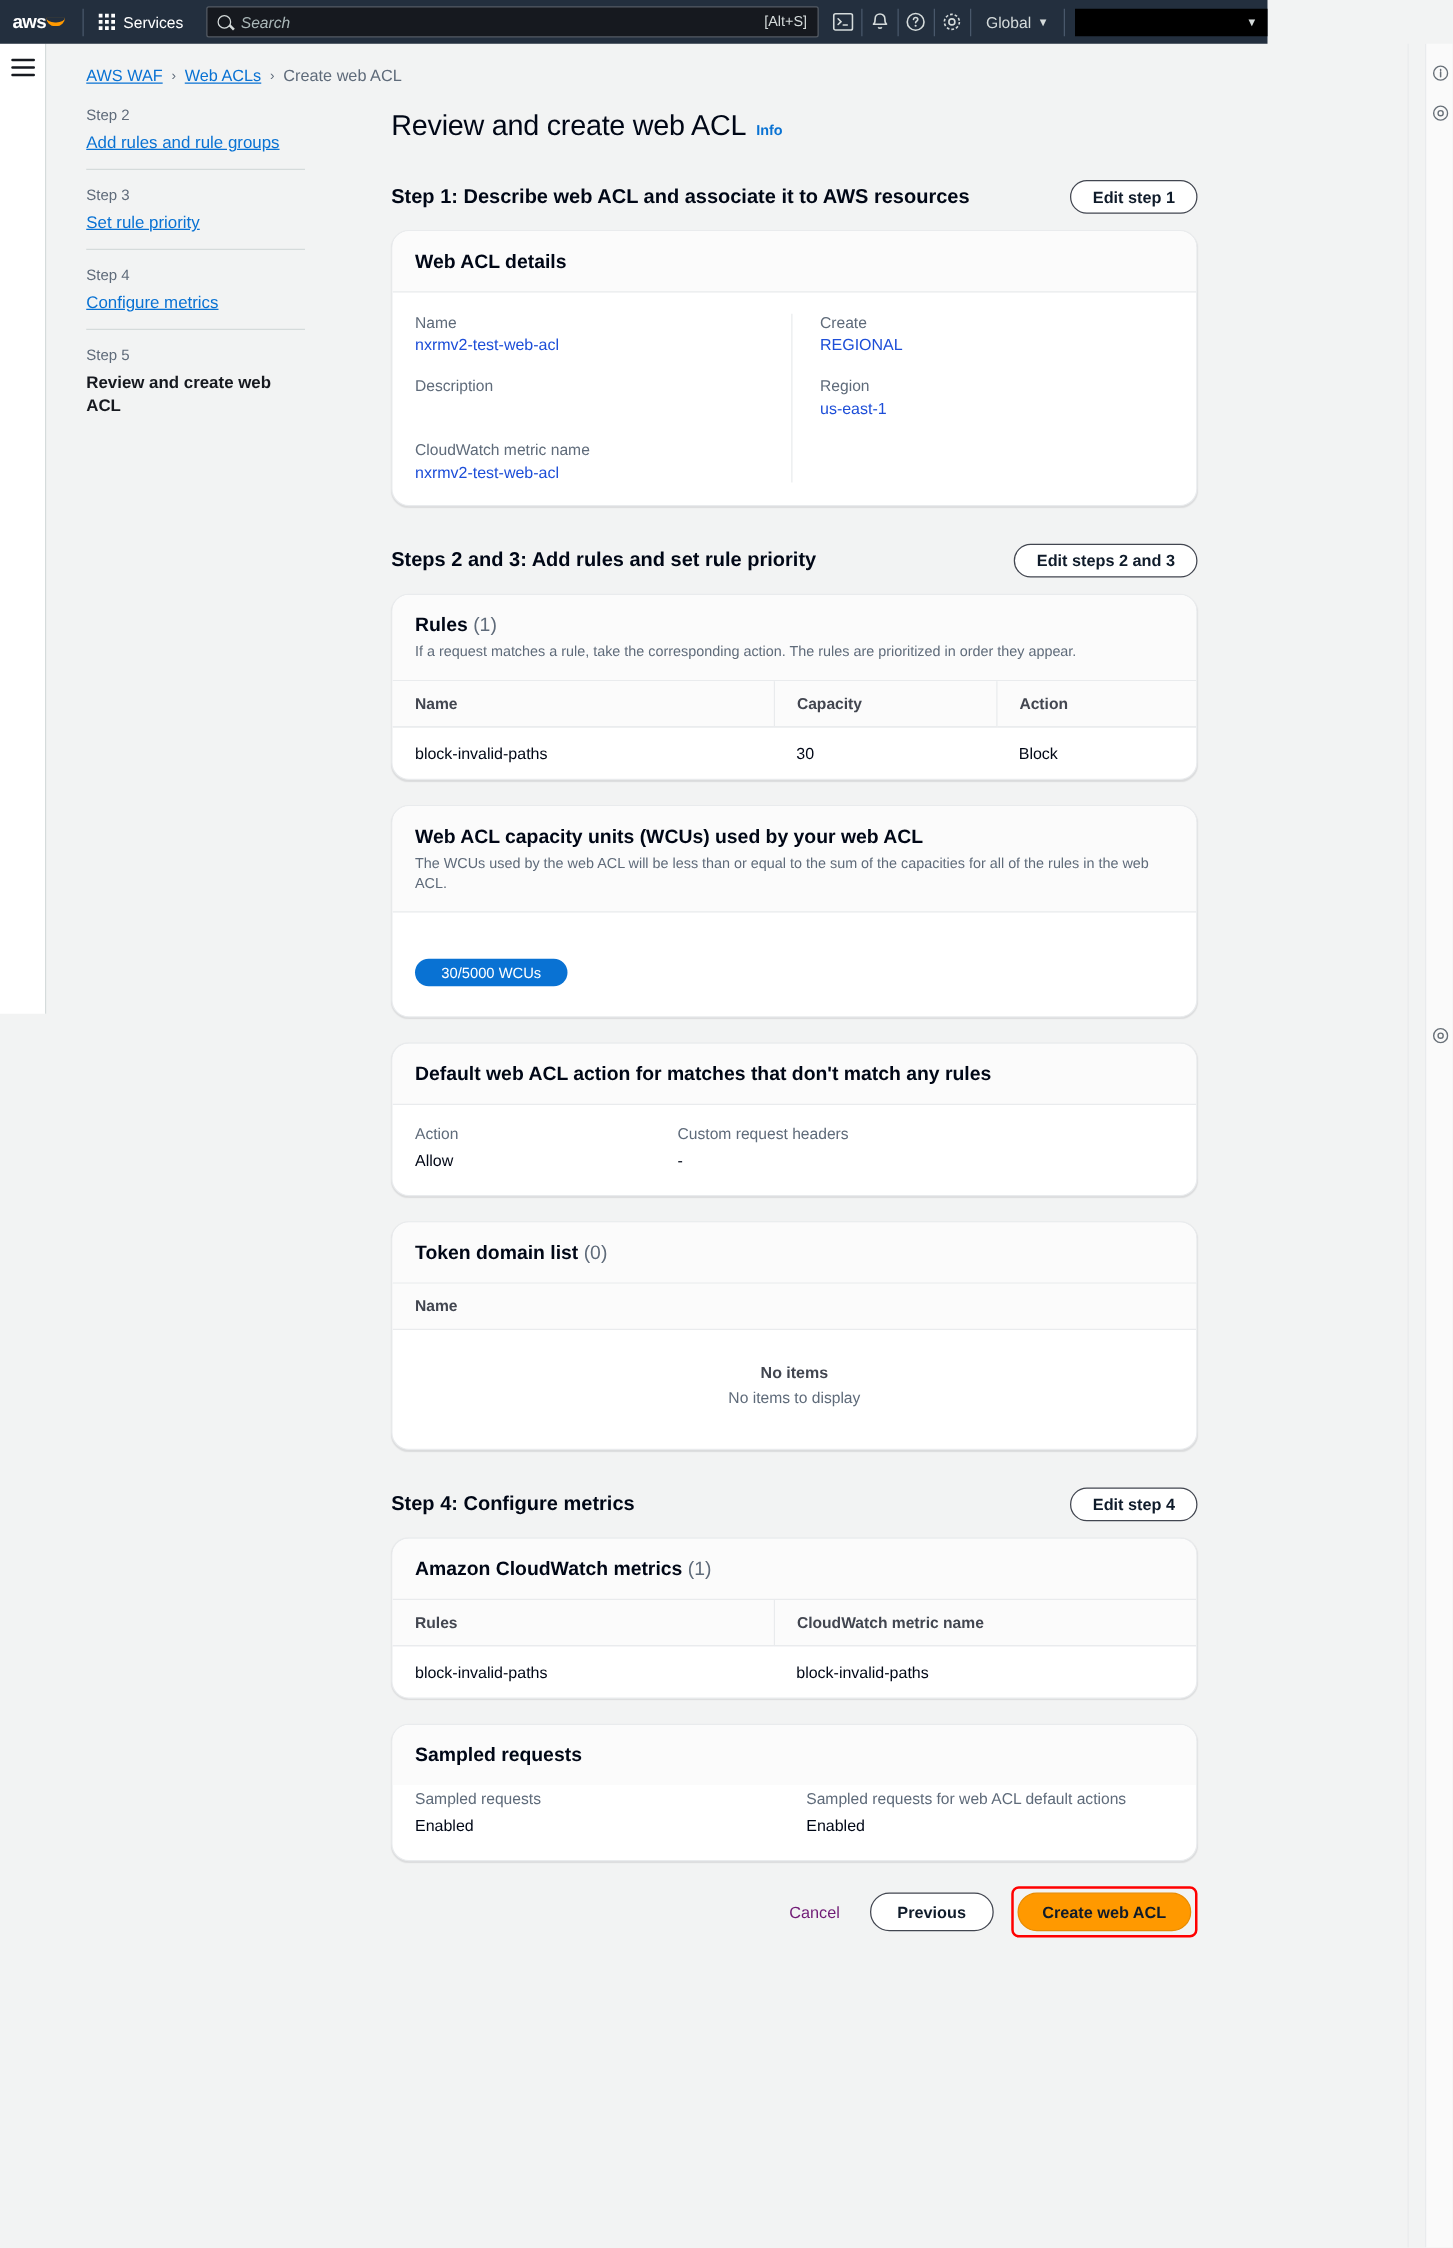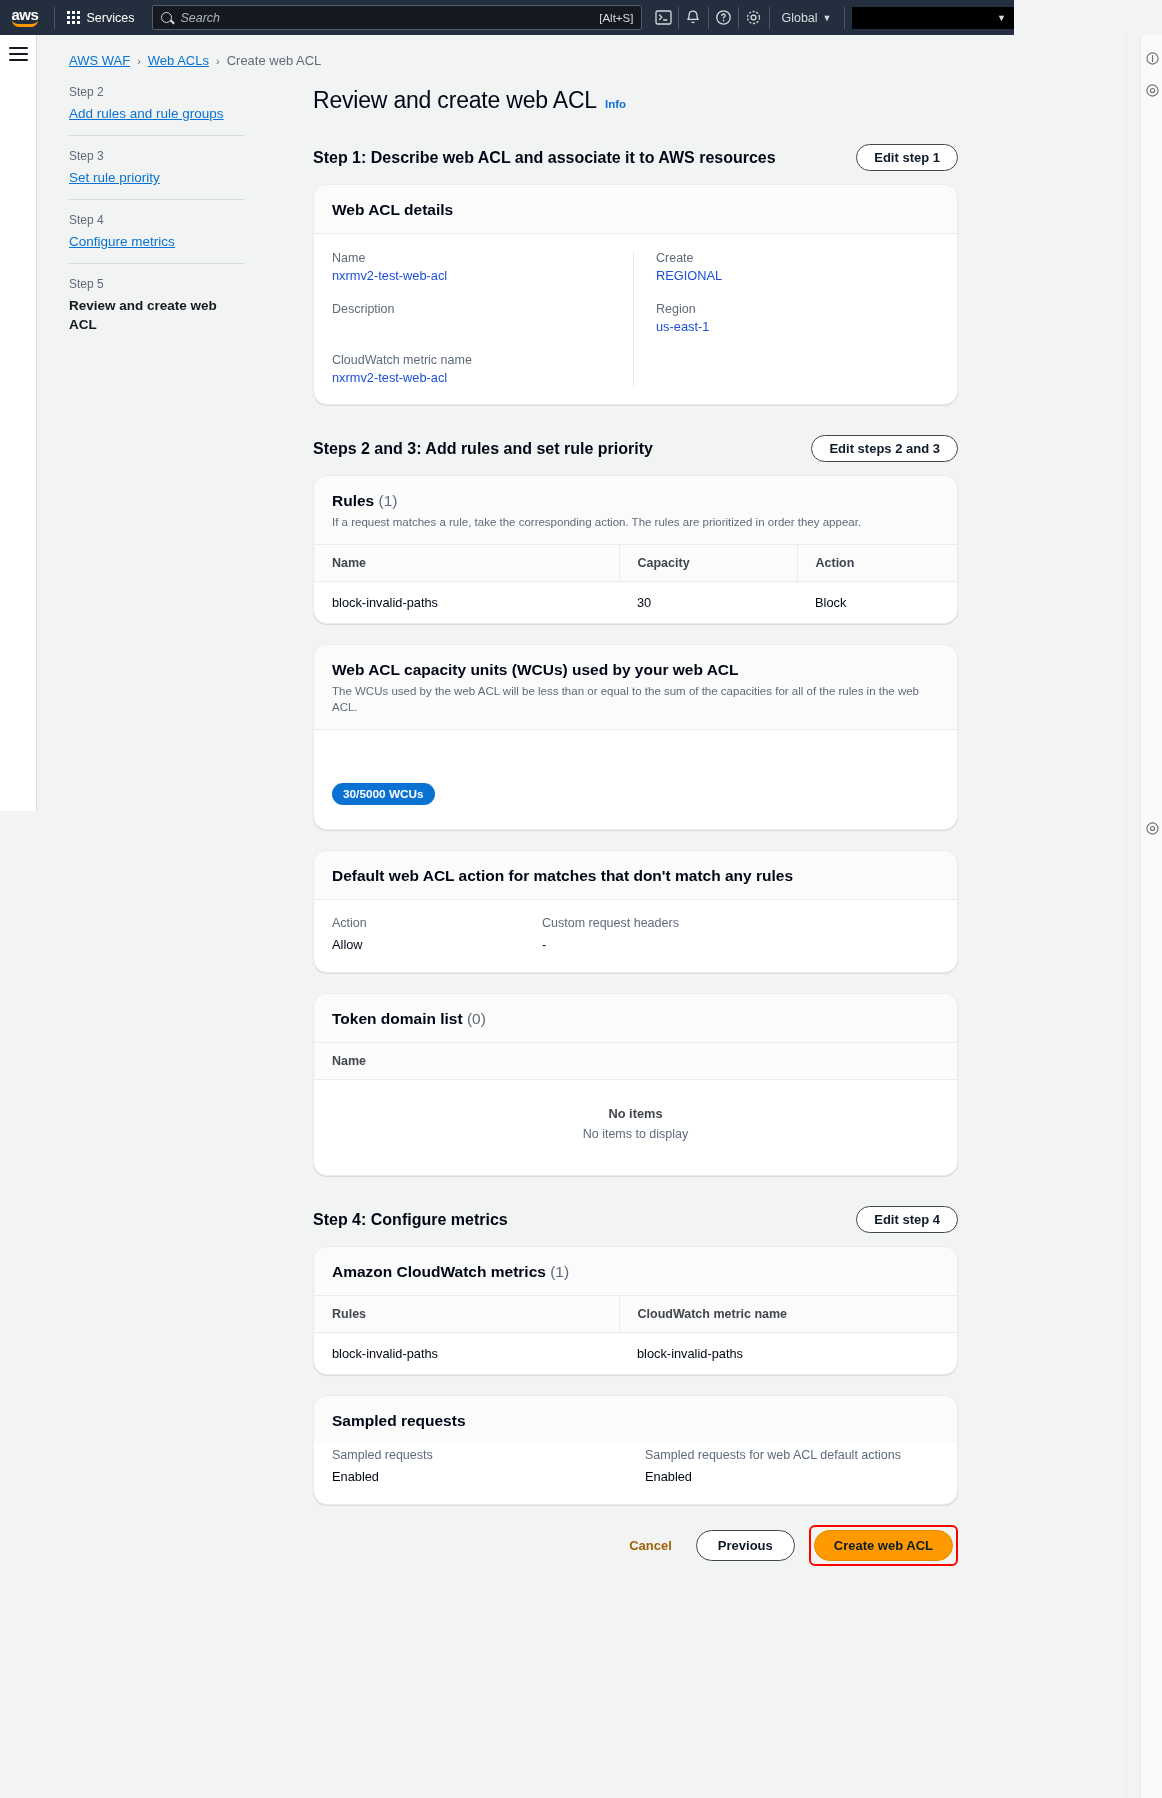--- a/index.html
+++ b/index.html
@@ -15,21 +15,21 @@
   .topnav {
     position: absolute; top: 0; left: 0;
     width: 1014px; height: 35px;
     background: #232f3e;
     display: flex; align-items: center;
     padding: 0 0 0 10px;
     z-index: 50;
   }
   .aws-logo {
     width: 42px; height: 28px;
-    display: flex; flex-direction: column;
+    display: flex; flex-direction: row;
     align-items: center; justify-content: center;
     margin-right: 12px;
   }
   .aws-logo .txt {
     color: #fff; font-size: 15px; font-weight: bold;
     letter-spacing: -0.5px; line-height: 12px;
     font-family: "Liberation Sans", sans-serif;
   }
   .aws-logo .smile {
     width: 26px; height: 7px;
@@ -226,24 +226,24 @@
     padding: 13px 0 13px 18px;
   }
   .col-a { width: 305px; }
   .col-b { width: 178px; }
 
   .wcu-body { padding: 17px 18px 24px; }
   .wcu-line { font-size: 11.8px; color: #5f6b7a; }
   .wcu-line a { color: #0972d3; font-weight: bold; text-decoration: none; cursor: pointer; }
   .ext-ico { display:inline-block; vertical-align: -1px; margin-left: 3px; }
   .wcu-badge {
-    display: inline-block; margin-top: 36px;
+    display: inline-block; margin-top: 20px;
     background: #0972d3; color: #fff;
-    font-size: 11.8px; font-weight: bold;
-    padding: 4px 11px; border-radius: 11px;
+    font-size: 11.8px; font-weight: normal;
+    padding: 4px 21px; border-radius: 11px;
   }
 
   .flat-body { padding: 16px 18px 20px; display: flex; }
   .flat-col { flex: 1; }
   .flat-col.c1 { flex: 0 0 210px; }
   .flat-label { font-size: 12.5px; color: #5f6b7a; margin-bottom: 7px; }
   .flat-value { font-size: 12.8px; color: #000716; }
 
   .empty-body {
     padding: 26px 0 34px; text-align: center;
@@ -252,21 +252,21 @@
   .empty-sub { font-size: 12.5px; color: #5f6b7a; margin-top: 6px; }
 
   
   .footer-row {
     width: 645px;
     display: flex; align-items: center; justify-content: flex-end;
     gap: 14px; margin-top: 10px; padding-bottom: 40px;
   }
   .btn-link {
     background: none; border: none;
-    color: #a16207; font-size: 13px; font-weight: bold;
+    color: #701a75; font-size: 13px; font-weight: normal;
     padding: 6px 10px; cursor: pointer;
     font-family: "Liberation Sans", sans-serif;
   }
   .btn-prev {
     border: 1px solid #424650; border-radius: 17px;
     background: #fff; color: #0f1b2a;
     font-size: 13px; font-weight: bold;
     padding: 7px 21px; cursor: pointer;
     font-family: "Liberation Sans", sans-serif;
   }

